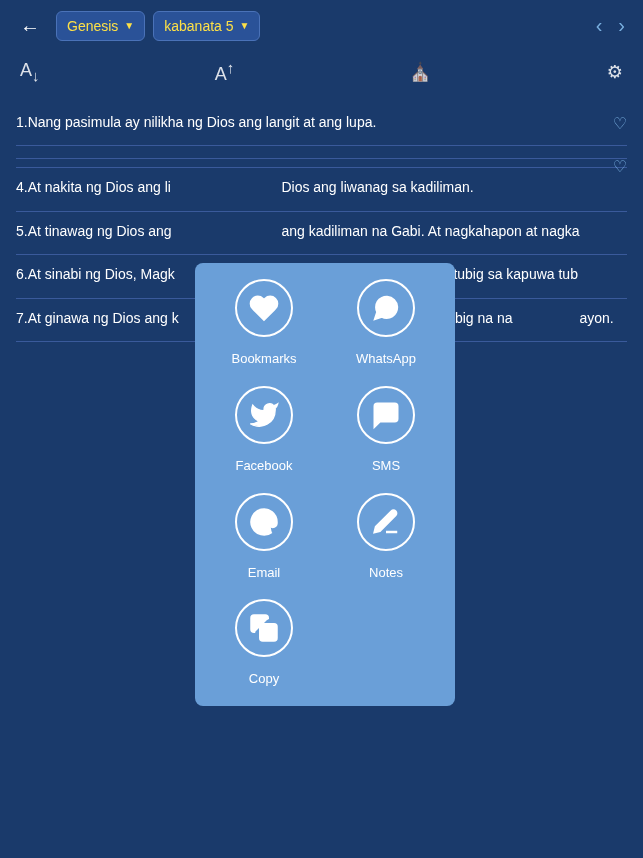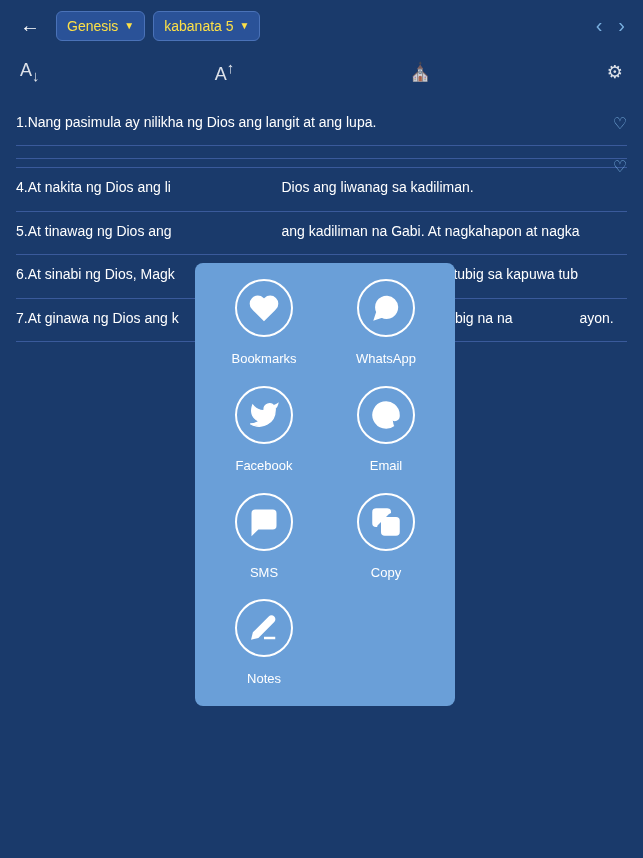--- a/index.html
+++ b/index.html
@@ -231,55 +231,55 @@
           <svg class="icon-svg" viewBox="0 0 24 24" fill="white" stroke="none">
             <path d="M23 3a10.9 10.9 0 0 1-3.14 1.53 4.48 4.48 0 0 0-7.86 3v1A10.66 10.66 0 0 1 3 4s-4 9 5 13a11.64 11.64 0 0 1-7 2c9 5 20 0 20-11.5a4.5 4.5 0 0 0-.08-.83A7.72 7.72 0 0 0 23 3z"></path>
           </svg>
         </div>
         <span class="share-label">Facebook</span>
       </div>
 
       <div class="share-item">
         <div class="share-icon-circle">
           <svg class="icon-svg" viewBox="0 0 24 24" fill="none" stroke="white" stroke-width="2">
-            <circle cx="12" cy="12" r="4"></circle>
-            <path d="M16 8v5a3 3 0 0 0 6 0v-1a10 10 0 1 0-3.92 7.94"></path>
-          </svg>
-        </div>
-        <span class="share-label">Email</span>
-      </div>
-
-      <div class="share-item">
-        <div class="share-icon-circle">
-          <svg class="icon-svg" viewBox="0 0 24 24" fill="none" stroke="white" stroke-width="2">
             <path d="M21 15a2 2 0 0 1-2 2H7l-4 4V5a2 2 0 0 1 2-2h14a2 2 0 0 1 2 2z"></path>
             <circle cx="9" cy="10" r="1" fill="white"></circle>
             <circle cx="12" cy="10" r="1" fill="white"></circle>
             <circle cx="15" cy="10" r="1" fill="white"></circle>
           </svg>
         </div>
         <span class="share-label">SMS</span>
       </div>
 
       <div class="share-item">
         <div class="share-icon-circle">
           <svg class="icon-svg" viewBox="0 0 24 24" fill="none" stroke="white" stroke-width="2">
+            <circle cx="12" cy="12" r="4"></circle>
+            <path d="M16 8v5a3 3 0 0 0 6 0v-1a10 10 0 1 0-3.92 7.94"></path>
+          </svg>
+        </div>
+        <span class="share-label">Email</span>
+      </div>
+
+      <div class="share-item">
+        <div class="share-icon-circle">
+          <svg class="icon-svg" viewBox="0 0 24 24" fill="none" stroke="white" stroke-width="2">
+            <path d="M12 20h9"></path>
+            <path d="M16.5 3.5a2.121 2.121 0 0 1 3 3L7 19l-4 1 1-4L16.5 3.5z"></path>
+          </svg>
+        </div>
+        <span class="share-label">Notes</span>
+      </div>
+
+      <div class="share-item">
+        <div class="share-icon-circle">
+          <svg class="icon-svg" viewBox="0 0 24 24" fill="none" stroke="white" stroke-width="2">
             <rect x="9" y="9" width="13" height="13" rx="2" ry="2"></rect>
             <path d="M5 15H4a2 2 0 0 1-2-2V4a2 2 0 0 1 2-2h9a2 2 0 0 1 2 2v1"></path>
           </svg>
         </div>
         <span class="share-label">Copy</span>
       </div>
 
-      <div class="share-item">
-        <div class="share-icon-circle">
-          <svg class="icon-svg" viewBox="0 0 24 24" fill="none" stroke="white" stroke-width="2">
-            <path d="M12 20h9"></path>
-            <path d="M16.5 3.5a2.121 2.121 0 0 1 3 3L7 19l-4 1 1-4L16.5 3.5z"></path>
-          </svg>
-        </div>
-        <span class="share-label">Notes</span>
-      </div>
-
     </div>
   </div>
 
 </div>
 
 </body></html>

